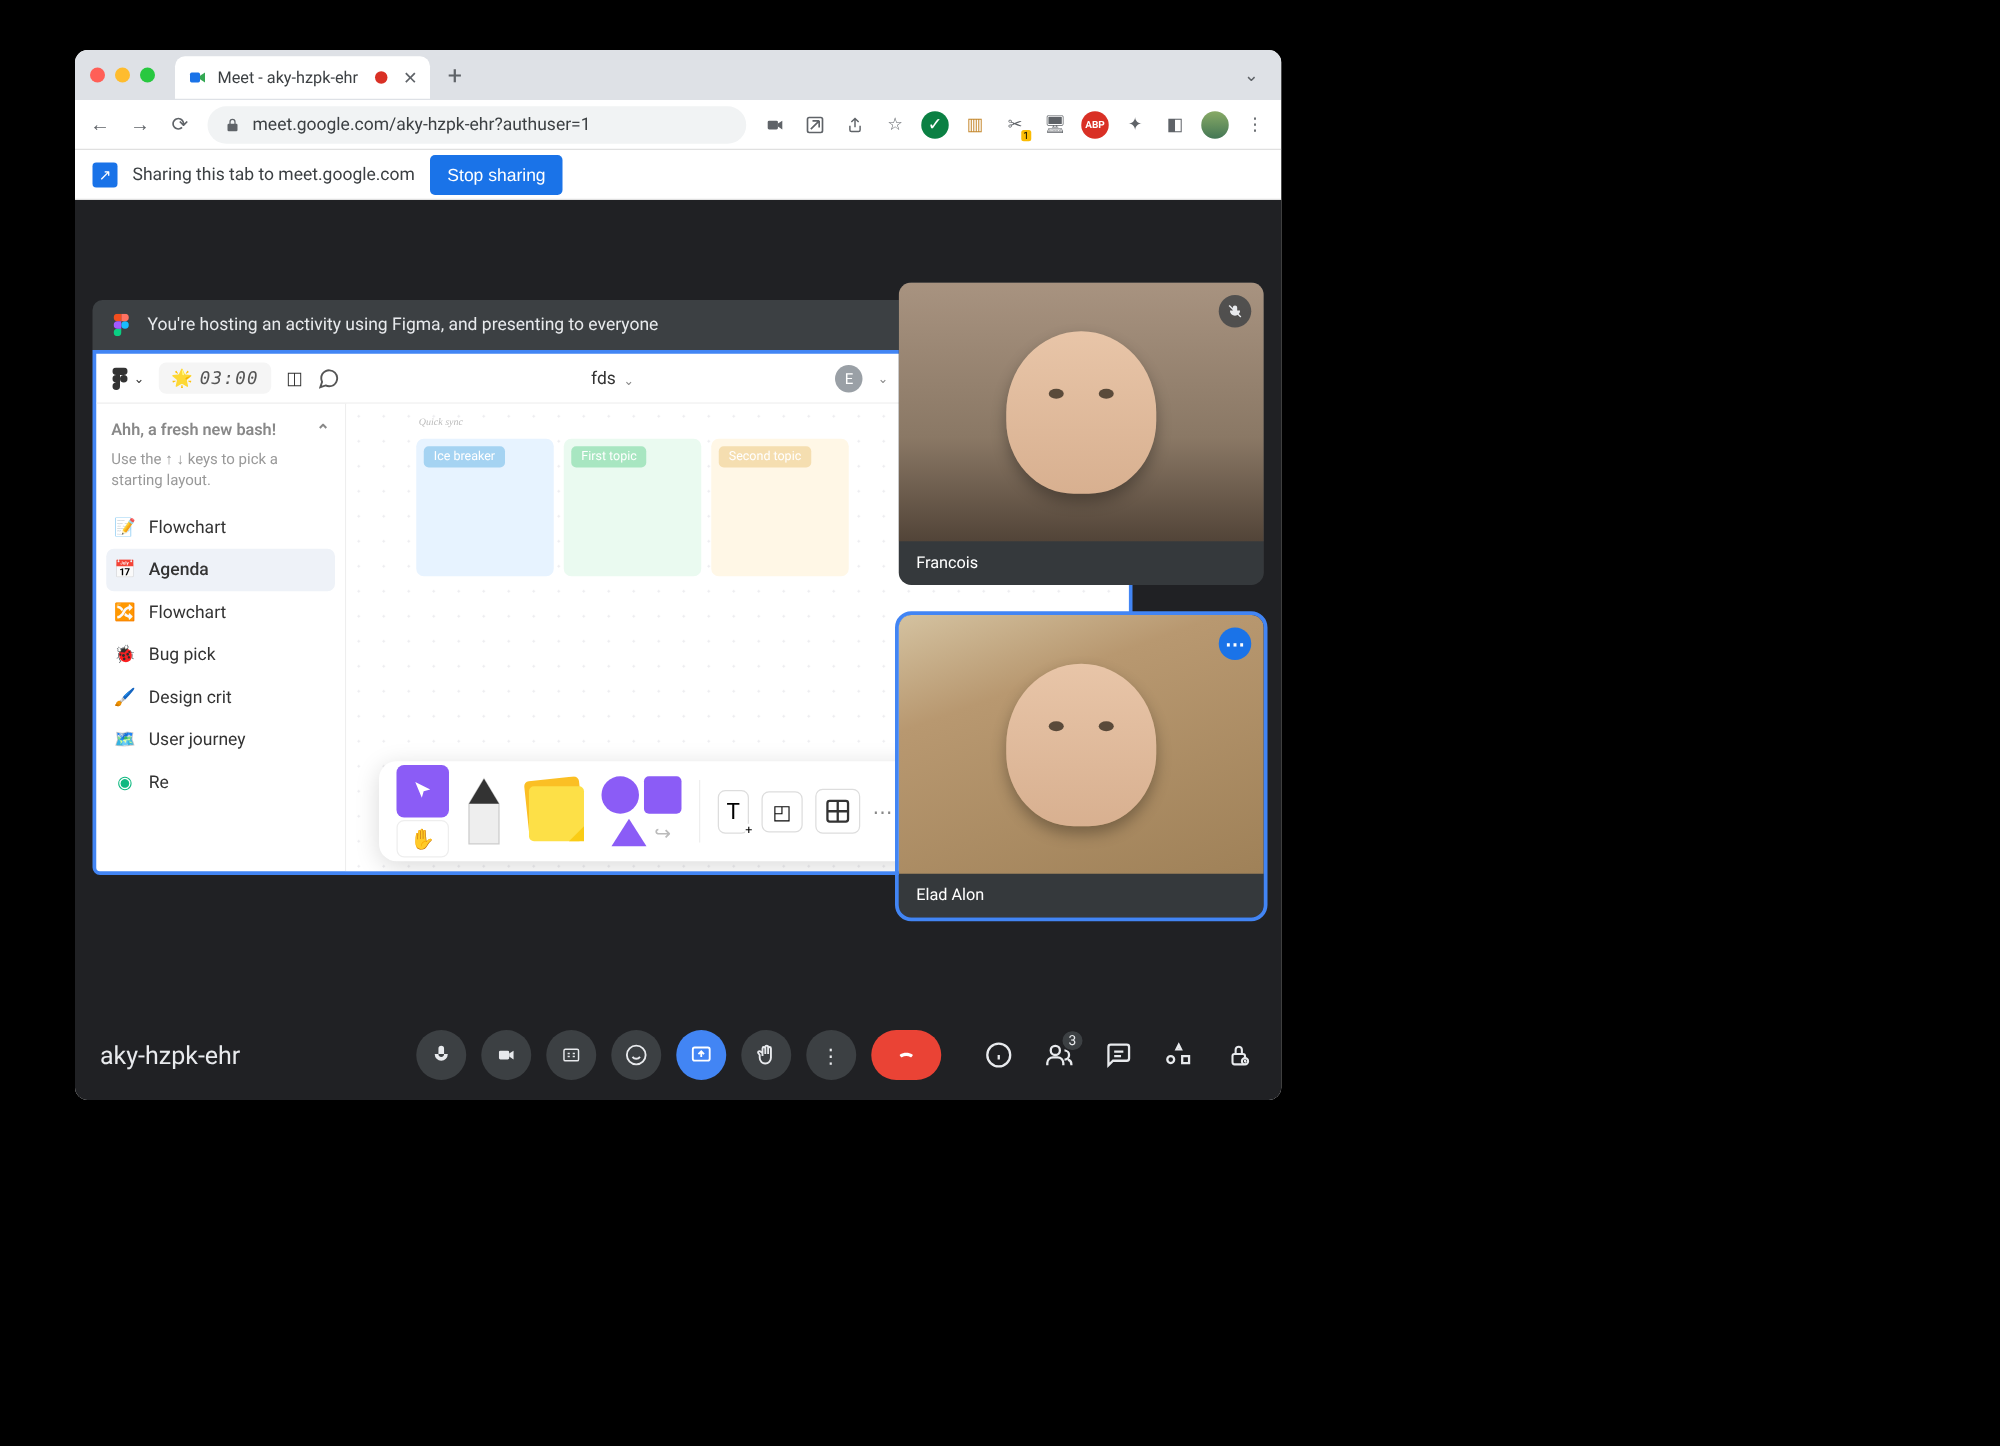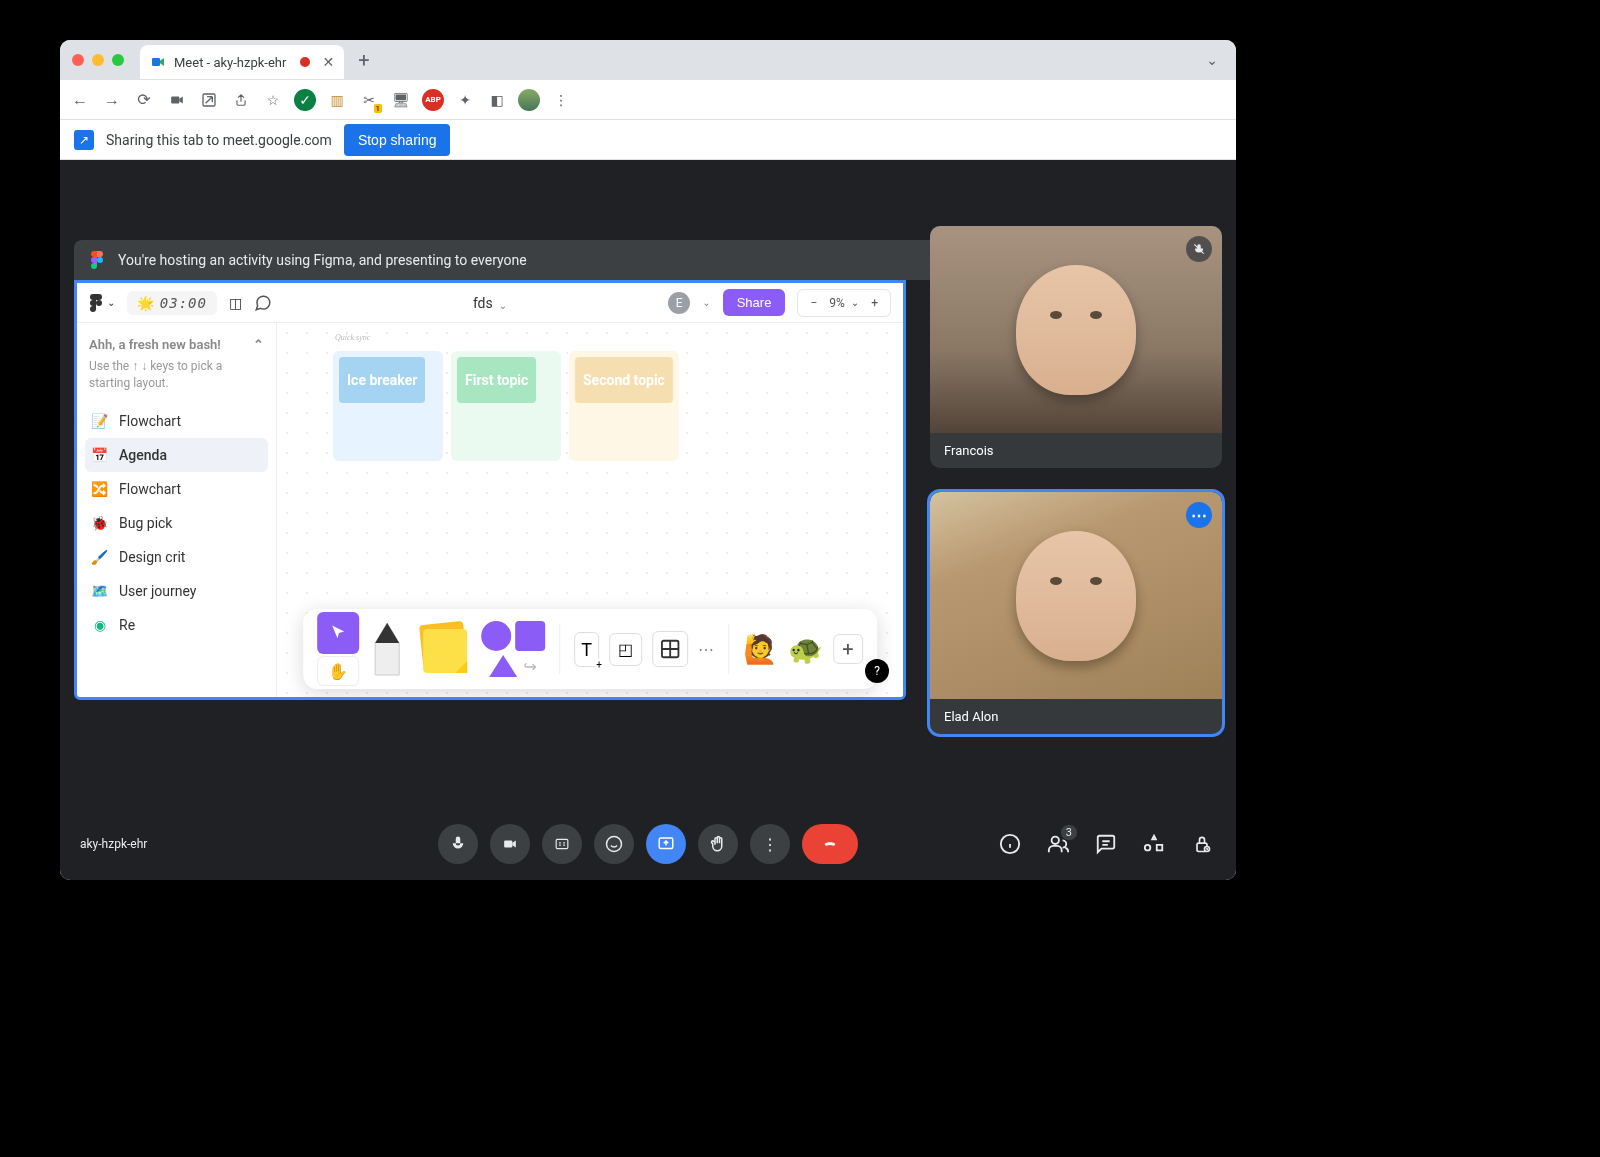--- a/index.html
+++ b/index.html
@@ -1,17 +1,17 @@
 <!DOCTYPE html>
 <html><head>
 <meta charset="utf-8">
 <style>
   * { box-sizing: border-box; margin: 0; padding: 0; }
   body { background: #000; font-family: -apple-system, BlinkMacSystemFont, 'Segoe UI', Roboto, sans-serif; width: 1600px; height: 1157px; overflow: hidden; position: relative; }
-  .frame { position: absolute; left: 60px; top: 40px; width: 1176px; height: 840px; background: #fff; border-radius: 10px; overflow: hidden; display: flex; flex-direction: column; box-shadow: 0 10px 40px rgba(0,0,0,.4); }
+  .frame { position: absolute; left: 60px; top: 40px; width: 965px; height: 840px; background: #fff; border-radius: 10px; overflow: hidden; display: flex; flex-direction: column; box-shadow: 0 10px 40px rgba(0,0,0,.4); }
   
   .tabstrip { height: 40px; background: #dee1e6; display: flex; align-items: center; padding: 0 8px; gap: 8px; }
   .traffic { display: flex; gap: 8px; margin: 0 8px 0 4px; }
   .dot { width: 12px; height: 12px; border-radius: 50%; }
   .tab { display: flex; align-items: center; gap: 8px; background: #fff; height: 34px; border-radius: 8px 8px 0 0; padding: 0 10px; margin-top: 4px; font-size: 13px; color: #3c4043; }
   .favicon { width: 16px; height: 16px; border-radius: 3px; display: inline-flex; align-items: center; justify-content: center; }
   .rec { width: 10px; height: 10px; background: #d93025; border-radius: 50%; margin-left: 6px; }
   .x { color: #5f6368; font-size: 14px; margin-left: 4px; cursor: pointer; }
   .newtab { color: #5f6368; font-size: 20px; margin-left: 6px; cursor: pointer; }
   .tabstrip .spacer { flex: 1; }
@@ -49,41 +49,41 @@
   .figbody { display: flex; height: calc(100% - 40px); }
   .figsidebar { width: 200px; border-right: 1px solid #eee; padding: 8px; overflow: hidden; }
   .freshtitle { font-size: 13px; color: #888; font-weight: 600; display: flex; justify-content: space-between; margin: 6px 4px; }
   .freshhint { font-size: 12px; color: #999; margin: 6px 4px 12px; line-height: 1.4; }
   .tmplitem { display: flex; align-items: center; gap: 10px; padding: 8px 6px; border-radius: 6px; font-size: 14px; color: #333; cursor: pointer; }
   .tmplitem.sel { background: #eef2f8; font-weight: 500; }
   .tmplicon { width: 18px; height: 18px; display: flex; align-items: center; justify-content: center; font-size: 14px; }
   .canvas { flex: 1; position: relative; background: #fff; background-image: radial-gradient(#ededf0 1px, transparent 1px); background-size: 20px 20px; }
   .canvtitle { position: absolute; left: 58px; top: 10px; font-size: 8px; color: #bbb; font-style: italic; font-family: cursive; }
   .card { position: absolute; top: 28px; width: 110px; height: 110px; border-radius: 6px; padding: 6px; font-size: 10px; }
-  .card .pill { display: inline-block; padding: 15px 8px; border-radius: 4px; font-size: 14px; font-weight: 700; }
+  .card .pill { display: inline-block; padding: 3px 8px; border-radius: 4px; font-size: 10px; font-weight: 400; }
   .toolbar { position: absolute; bottom: 8px; left: 50%; transform: translateX(-50%); height: 80px; background: #fff; border-radius: 14px; box-shadow: 0 4px 20px rgba(0,0,0,.15); display: flex; align-items: center; padding: 0 14px; gap: 14px; }
   .toolcell { display: flex; align-items: center; gap: 10px; }
   .divv { width: 1px; height: 50px; background: #eee; }
   .selblk { background: #8b5cf6; width: 42px; height: 42px; border-radius: 6px; display: flex; align-items: center; justify-content: center; }
   .sm { width: 30px; height: 30px; display: flex; align-items: center; justify-content: center; color: #888; }
   .helpfab { position: absolute; bottom: 14px; right: 14px; width: 24px; height: 24px; background: #000; color: #fff; border-radius: 50%; display: flex; align-items: center; justify-content: center; font-size: 12px; cursor: pointer; }
   
   .parts { position: absolute; right: 14px; top: 66px; width: 292px; height: 508px; display: flex; flex-direction: column; gap: 24px; }
   .tile { flex: 1; background: #3c4043; border-radius: 10px; position: relative; overflow: hidden; display: flex; flex-direction: column; }
   .tile.speaking { outline: 3px solid #4285f4; }
   .tilevid { flex: 1; display: flex; align-items: center; justify-content: center; }
   .face { width: 120px; height: 130px; border-radius: 50% 50% 45% 45%; background: linear-gradient(#e8c5a8, #d8b090); position: relative; box-shadow: 0 6px 12px rgba(0,0,0,.3); }
   .face::before, .face::after { content:''; position:absolute; width:12px; height:8px; background:#5a4a3a; border-radius:50%; top:46px; }
   .face::before { left:34px; } .face::after { right:34px; }
   .tilelabel { background: rgba(0,0,0,.1); color: #fff; font-size: 13px; padding: 10px 14px; }
   .mute { position: absolute; top: 10px; right: 10px; width: 26px; height: 26px; background: rgba(60,64,67,.8); border-radius: 50%; display: flex; align-items: center; justify-content: center; color: #e8eaed; }
   .moredots { position: absolute; top: 10px; right: 10px; width: 26px; height: 26px; background: #1a73e8; border-radius: 50%; display: flex; align-items: center; justify-content: center; color: #fff; font-weight: 700; }
   
   .bottombar { position: absolute; bottom: 0; left: 0; right: 0; height: 72px; display: flex; align-items: center; padding: 0 20px; color: #e8eaed; }
-  .meetid { font-size: 12px; }
+  .meetid { font-size: 20px; }
   .bottombar .centerctrls { position: absolute; left: 50%; transform: translateX(-50%); display: flex; gap: 12px; }
   .ctrl { width: 40px; height: 40px; border-radius: 50%; background: #3c4043; display: flex; align-items: center; justify-content: center; cursor: pointer; color: #e8eaed; }
   .ctrl.active { background: #4285f4; }
   .ctrl.hang { background: #ea4335; width: 56px; border-radius: 22px; }
   .rightctrls { position: absolute; right: 20px; display: flex; gap: 20px; align-items: center; color: #e8eaed; }
   .ricon { width: 28px; height: 28px; display: flex; align-items: center; justify-content: center; cursor: pointer; position: relative; }
   .badge { position: absolute; top: -6px; right: -6px; background: #3c4043; color: #e8eaed; border-radius: 10px; font-size: 11px; padding: 1px 5px; border: 1px solid #202124; }
   svg { display: block; }
 </style>
 </head>
@@ -110,20 +110,28 @@
     </div>
     <span class="newtab">+</span>
     <div class="spacer"></div>
     <span class="winchev">⌄</span>
   </div>
 
   <div class="addrbar">
     <span class="navicon">←</span>
     <span class="navicon">→</span>
     <span class="navicon">⟳</span>
+    <div class="omnibox">
+      <span>
+        <svg width="12" height="14" viewBox="0 0 24 24" fill="#5f6368">
+            <path d="M12 2a5 5 0 0 0-5 5v3H6a2 2 0 0 0-2 2v8a2 2 0 0 0 2 2h12a2 2 0 0 0 2-2v-8a2 2 0 0 0-2-2h-1V7a5 5 0 0 0-5-5zm-3 5a3 3 0 1 1 6 0v3H9V7z"></path>
+          </svg>
+      </span>
+      <span>meet.google.com/aky-hzpk-ehr?authuser=1</span>
+    </div>
     <div class="exticons">
       <span class="ext">
           <svg width="18" height="14" viewBox="0 0 24 24" fill="#5f6368">
             <rect x="2" y="6" width="14" height="12" rx="2"></rect>
             <path d="M16 10l6-4v12l-6-4z"></path>
           </svg>
         </span>
       <span class="ext">
           <svg width="16" height="16" viewBox="0 0 24 24" fill="none" stroke="#5f6368" stroke-width="2">
             <path d="M7 17L17 7M17 7H9M17 7v8"></path>

